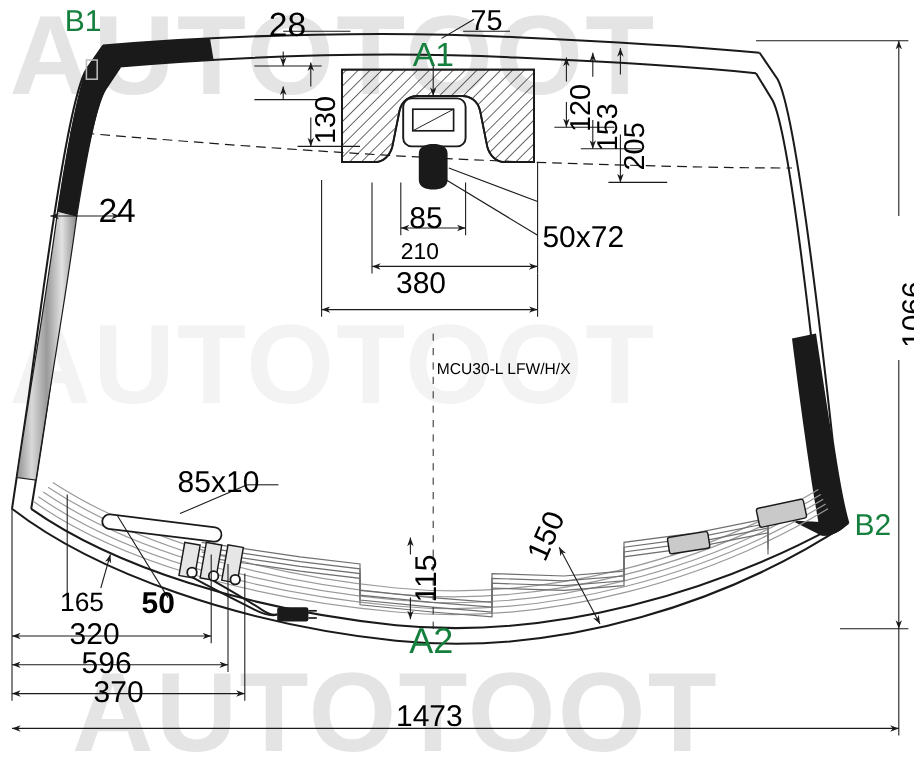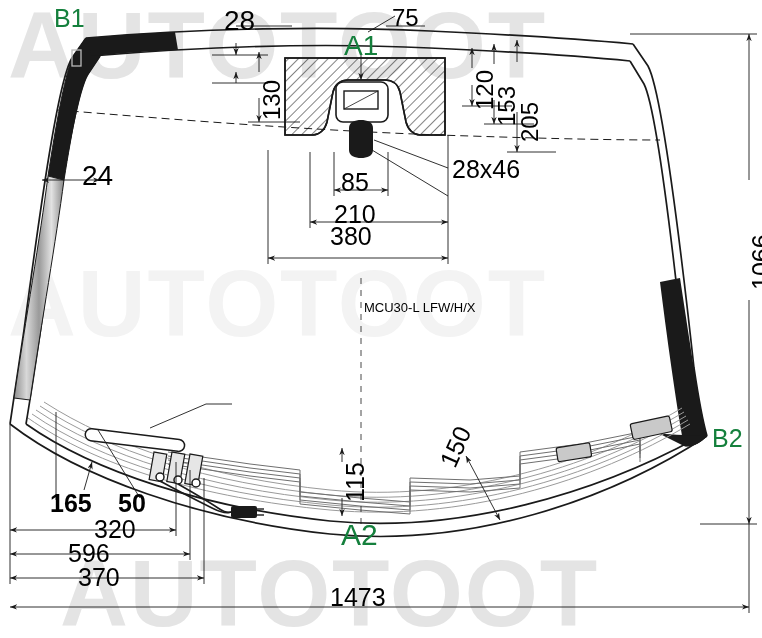--- a/index.html
+++ b/index.html
@@ -252,37 +252,38 @@
   <div class="dimtxt vert" style="left:258px;top:120px;font-size:24px;">130</div>
 
   <div class="dimtxt vert" style="left:471px;top:110px;font-size:24px;">120</div>
 
   <div class="dimtxt vert" style="left:493px;top:126px;font-size:24px;">153</div>
 
   <div class="dimtxt vert" style="left:516px;top:142px;font-size:24px;">205</div>
 
   <div class="dimtxt" style="left:82px;top:160px;font-size:28px;">24</div>
 
-  <div class="dimtxt" style="left:452px;top:155px;font-size:25px;">28x46</div>
-
+
+  <div class="dimtxt" style="left:452px;top:184px;font-size:25px;">50x72</div>
 
   <div class="dimtxt" style="left:341px;top:168px;font-size:25px;">85</div>
 
-  <div class="dimtxt" style="left:334px;top:200px;font-size:25px;">210</div>
+  <div class="dimtxt" style="left:334px;top:200px;font-size:19px;">210</div>
 
   <div class="dimtxt" style="left:330px;top:222px;font-size:25px;">380</div>
 
   <div class="dimtxt vert" style="left:747px;top:290px;font-size:25px;">1066</div>
 
-
-  <div class="dimtxt" style="left:50px;top:489px;font-size:25px;font-weight:bold;">165</div>
+  <div class="dimtxt" style="left:148px;top:388px;font-size:25px;">85x10</div>
+
+  <div class="dimtxt" style="left:50px;top:489px;font-size:22px;">165</div>
 
   <div class="dimtxt" style="left:118px;top:489px;font-size:25px;font-weight:bold;">50</div>
 
-  <div class="dimtxt" style="left:58px;top:515px;font-size:25px;margin-left:36px;">320</div>
+  <div class="dimtxt" style="left:58px;top:515px;font-size:25px;">320</div>
 
   <div class="dimtxt" style="left:68px;top:539px;font-size:25px;">596</div>
 
   <div class="dimtxt" style="left:78px;top:563px;font-size:25px;">370</div>
 
   <div class="dimtxt vert" style="left:341px;top:502px;font-size:25px;">115</div>
 
   <div class="dimtxt" style="left:434px;top:460px;font-size:25px;transform:rotate(-66deg);transform-origin:0 0;">150</div>
 
   <div class="dimtxt" style="left:330px;top:583px;font-size:25px;">1473</div>

